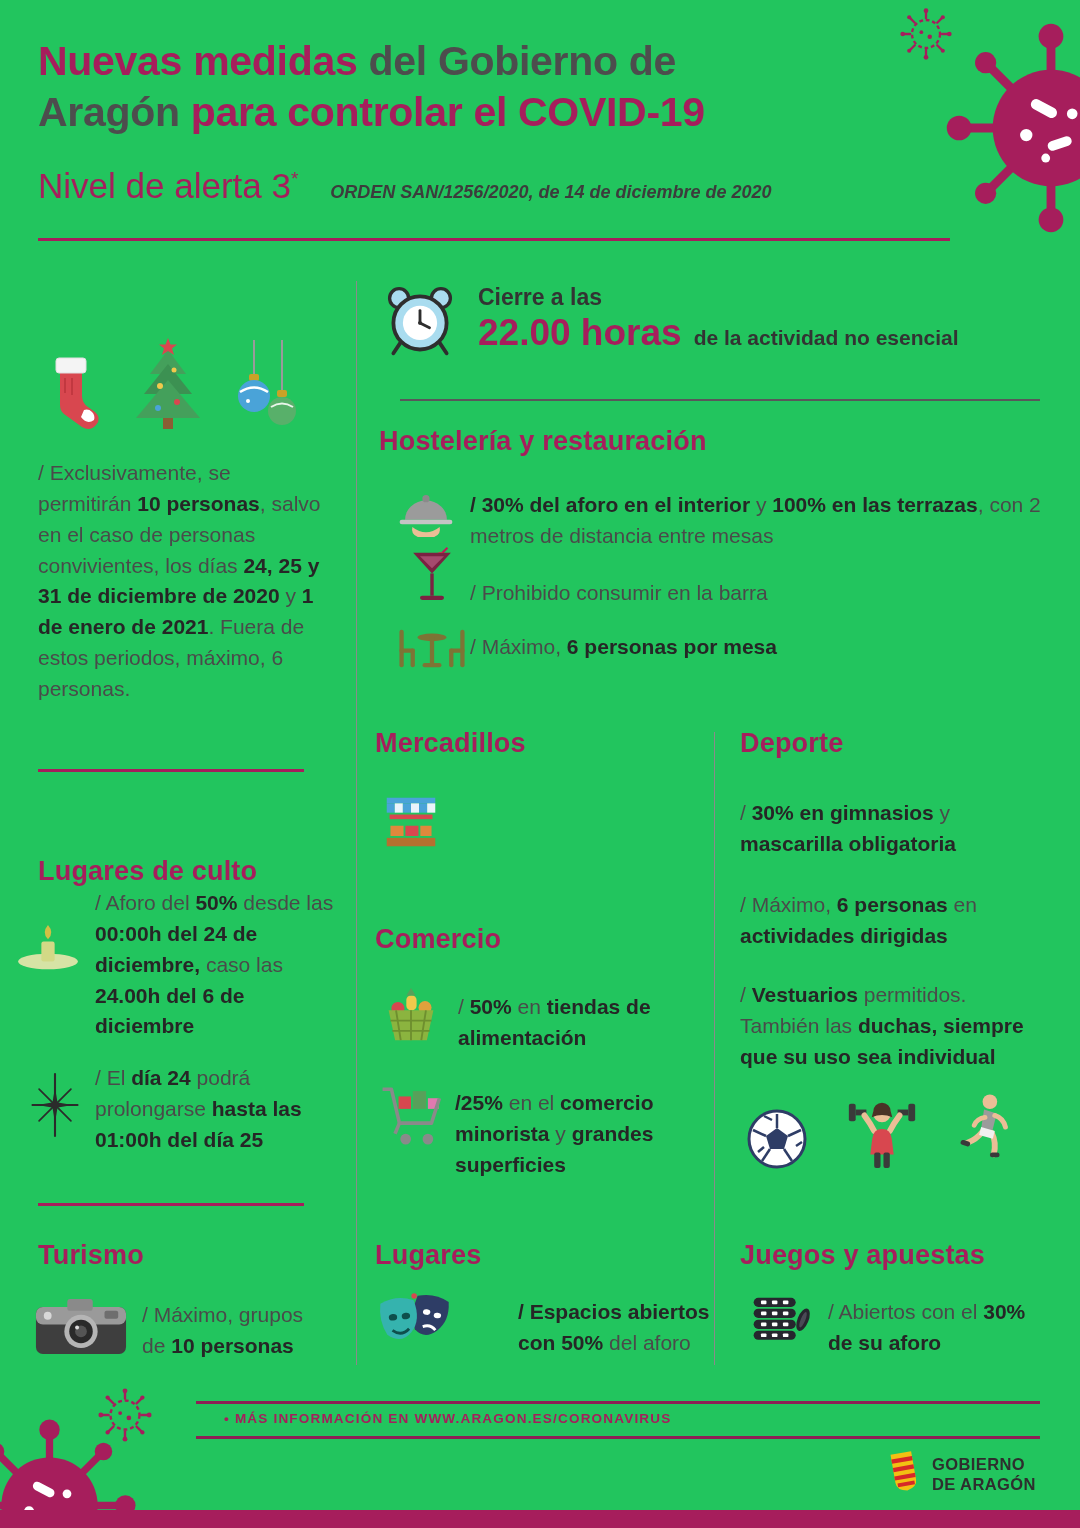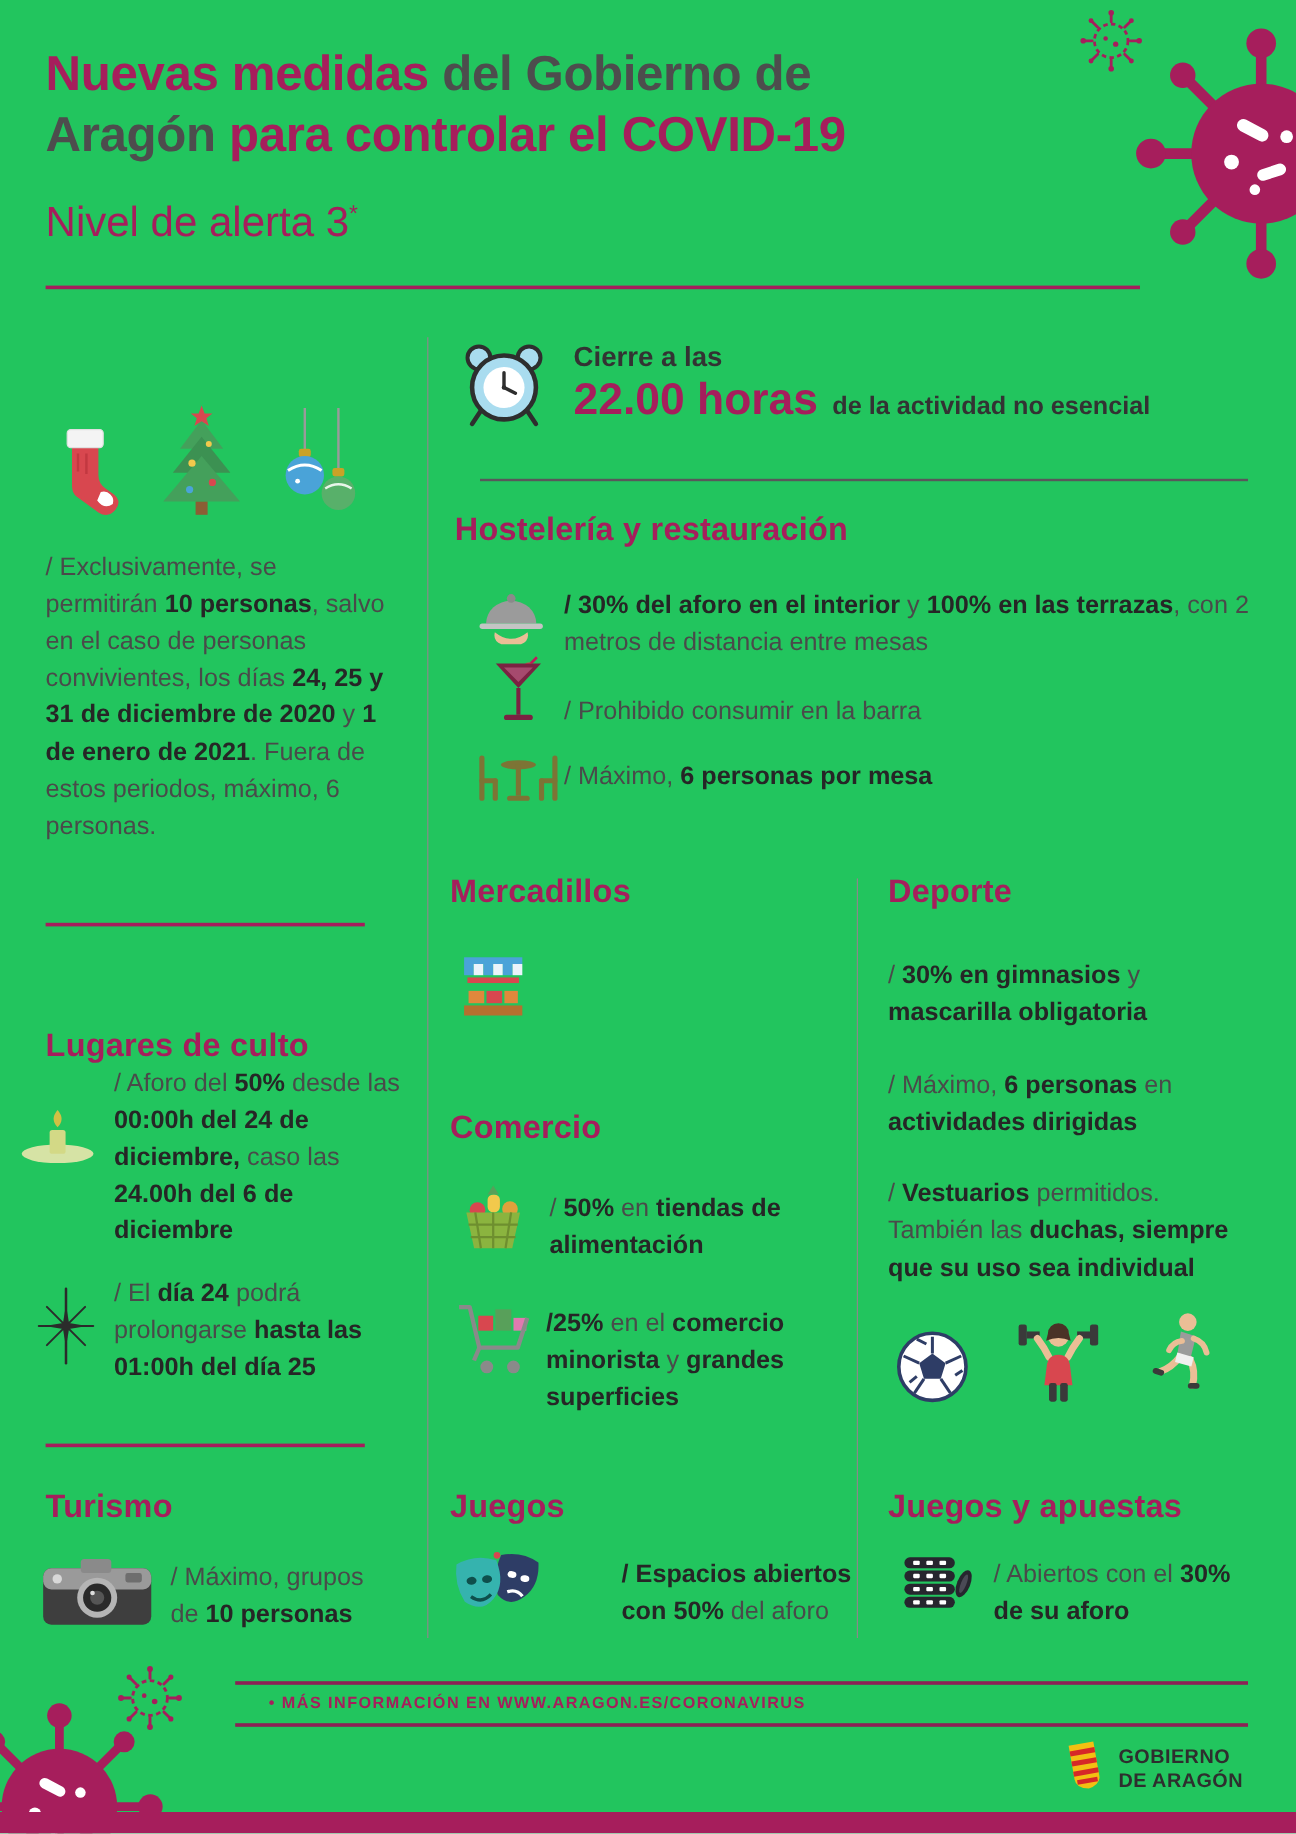--- a/index.html
+++ b/index.html
@@ -46,20 +46,21 @@
 <body>
 
 <div class="page">
 
   <div class="abs main-title" style="left:38px; top:36px; width:860px;"><span class="b accent">Nuevas medidas</span><span> del Gobierno de</span><br><span>Aragón </span><span class="b accent">para controlar el COVID-19</span></div>
 
   <div class="abs" style="left:38px; top:166px; display:flex; align-items:baseline; gap:32px;">
     <div class="alert-level">
       <span>Nivel de alerta 3</span><sup>*</sup>
     </div>
+    <div class="order-ref">ORDEN SAN/1256/2020, de 14 de diciembre de 2020</div>
   </div>
 
   <div class="abs hr" style="left:38px; top:238px; width:912px; height:3px;"></div>
 
   <svg class="abs" style="left:945px; top:22px;" width="212" height="212" viewBox="0 0 120 120">
     <g stroke="#A61E5C" stroke-width="5" stroke-linecap="round">
       <line x1="60" y1="60" x2="60" y2="8"></line>
         <line x1="60" y1="60" x2="112" y2="60"></line>
       <line x1="60" y1="60" x2="60" y2="112"></line>
         <line x1="60" y1="60" x2="8" y2="60"></line>
@@ -286,21 +287,21 @@
     <rect x="22" y="16" width="14" height="14" fill="#D8474F"></rect>
     <rect x="38" y="10" width="15" height="20" fill="#58A05A"></rect>
     <rect x="55" y="18" width="12" height="12" fill="#E07AB0"></rect>
     <path d="M4 8 h10 l9 38 h36 l9 -28" fill="none" stroke="#8a8a8a" stroke-width="4" stroke-linejoin="round"></path>
     <line x1="23" y1="46" x2="18" y2="58" stroke="#8a8a8a" stroke-width="4"></line>
     <circle cx="30" cy="64" r="6" fill="#8a8a8a"></circle>
     <circle cx="55" cy="64" r="6" fill="#8a8a8a"></circle>
   </svg>
   <div class="abs txt" style="left:455px; top:1088px; width:228px;"><span class="b">/</span><span class="b">25%</span><span> en el </span><span class="b">comercio minorista</span><span> y </span><span class="b">grandes superficies</span></div>
 
-  <div class="abs heading" style="left:375px; top:1240px;">Juegos</div>
+  <div class="abs heading" style="left:375px; top:1240px;">Lugares</div>
 
   <svg class="abs" style="left:377px; top:1290px;" width="78" height="66" viewBox="0 0 84 70">
     <circle cx="40" cy="6" r="3" fill="#D8474F"></circle>
     <circle cx="46" cy="10" r="3" fill="#F2C94C"></circle>
     <g transform="rotate(8 58 34)">
       <path d="M40 8 q18 -6 34 2 q4 20 -8 32 q-12 12 -24 2 q-8 -16 -2 -36" fill="#2E3D66"></path>
       <ellipse cx="52" cy="24" rx="4" ry="3" fill="#fff"></ellipse>
       <ellipse cx="64" cy="26" rx="4" ry="3" fill="#fff"></ellipse>
       <path d="M50 40 q8 -4 14 2" stroke="#fff" stroke-width="3" fill="none"></path>
     </g>

